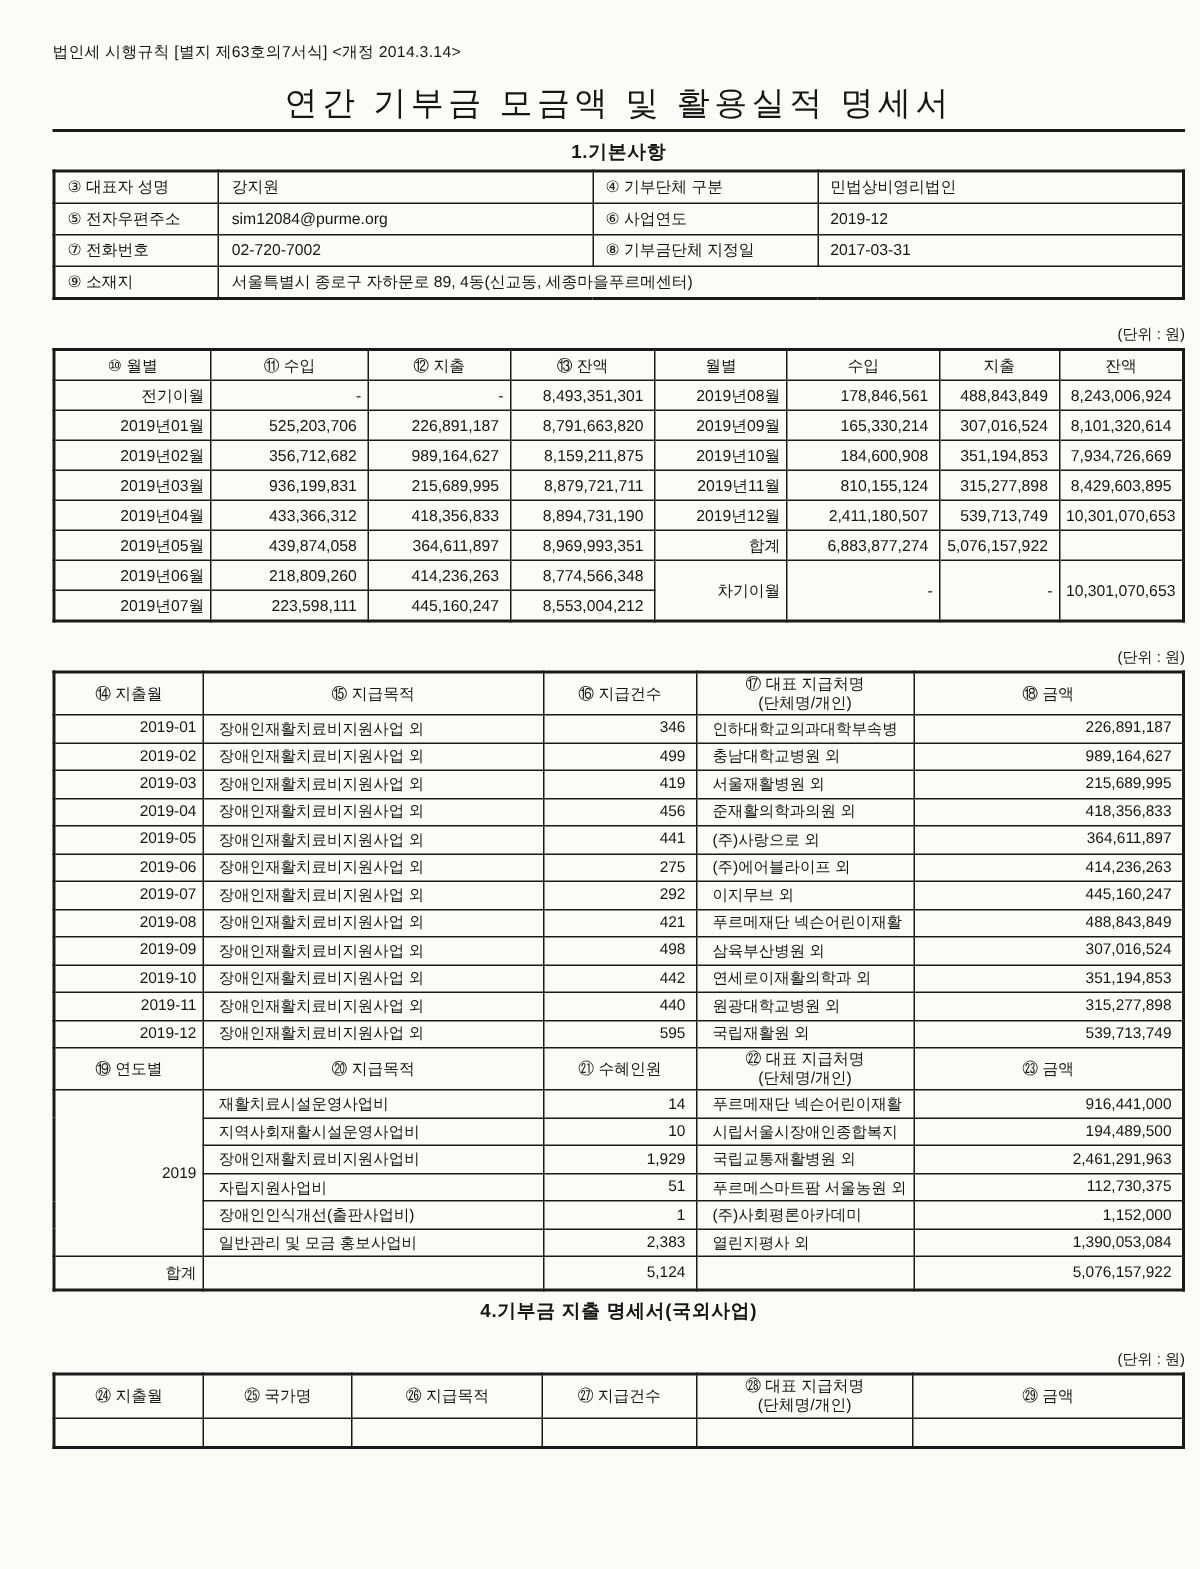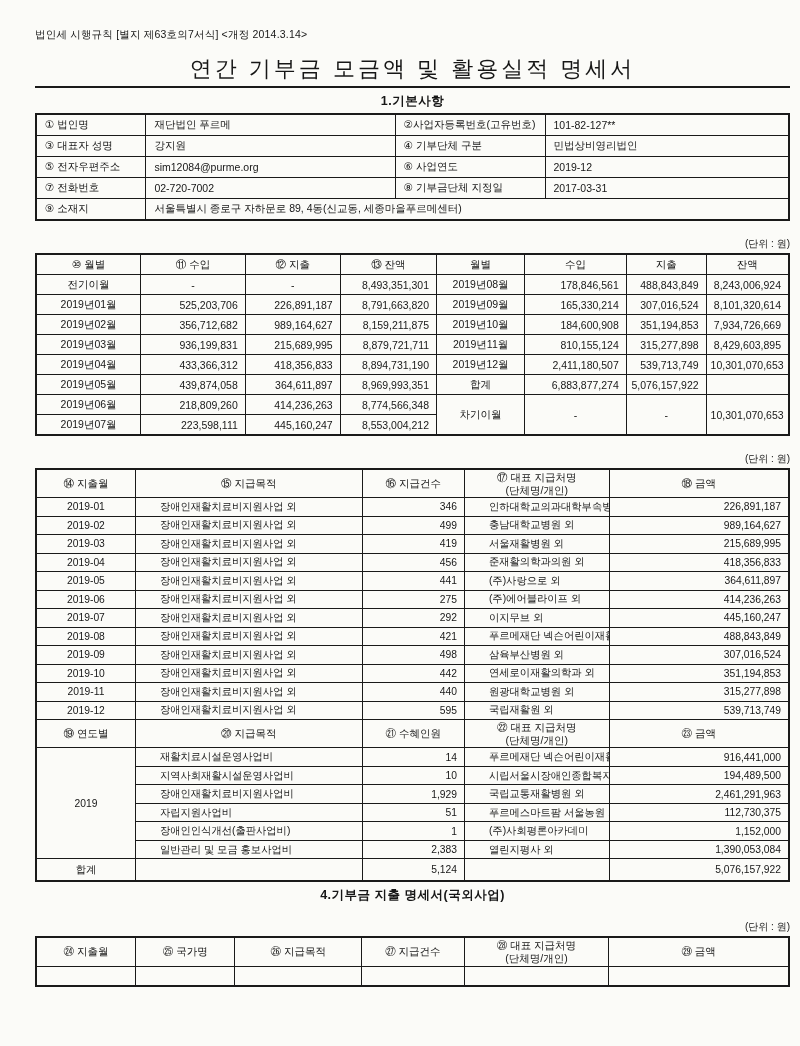--- a/index.html
+++ b/index.html
@@ -20,23 +20,23 @@
   table{border:2px solid #1a1a1a;}
   td,th{
     border:1px solid #1a1a1a;
     font-size:10.5px;
     padding:1px 4px;
     overflow:hidden;white-space:nowrap;
     height:17px;
   }
   th{font-weight:normal;text-align:center;border-bottom:1.5px solid #1a1a1a;}
   .th2 span{display:block;line-height:1.2;}
-  .c{text-align:center;}
+  .c{text-align:right;}
   .r{text-align:right;padding-right:7px;}
-  .l{text-align:left;padding-left:24px;}
+  .l{text-align:left;padding-left:10px;}
   .t1 td{height:18px;padding-left:8px;}
   .t2 td{height:17px;}
   .t3 td{height:15.5px;font-size:10.3px;}
   .t3 th{height:15px;}
   .t4 td{height:16px;}
   .totalrow td{height:19px;}
 </style>
 </head>
 <body>
 
@@ -48,26 +48,20 @@
 
   <div class="sec">1.기본사항</div>
   <table class="t1">
     <colgroup>
         <col style="width:14.6%">
         <col style="width:33.1%">
         <col style="width:19.9%">
         <col style="width:32.4%">
       </colgroup>
     <tbody>
-        <tr>
-      <td class="l">① 법인명</td>
-      <td class="l">재단법인  푸르메</td>
-      <td class="l">②사업자등록번호(고유번호)</td>
-      <td class="l">101-82-127**</td>
-    </tr>
     <tr>
       <td class="l">③ 대표자 성명</td>
       <td class="l">강지원</td>
       <td class="l">④ 기부단체 구분</td>
       <td class="l">민법상비영리법인</td>
     </tr>
     <tr>
       <td class="l">⑤ 전자우편주소</td>
       <td class="l">sim12084@purme.org</td>
       <td class="l">⑥ 사업연도</td>

